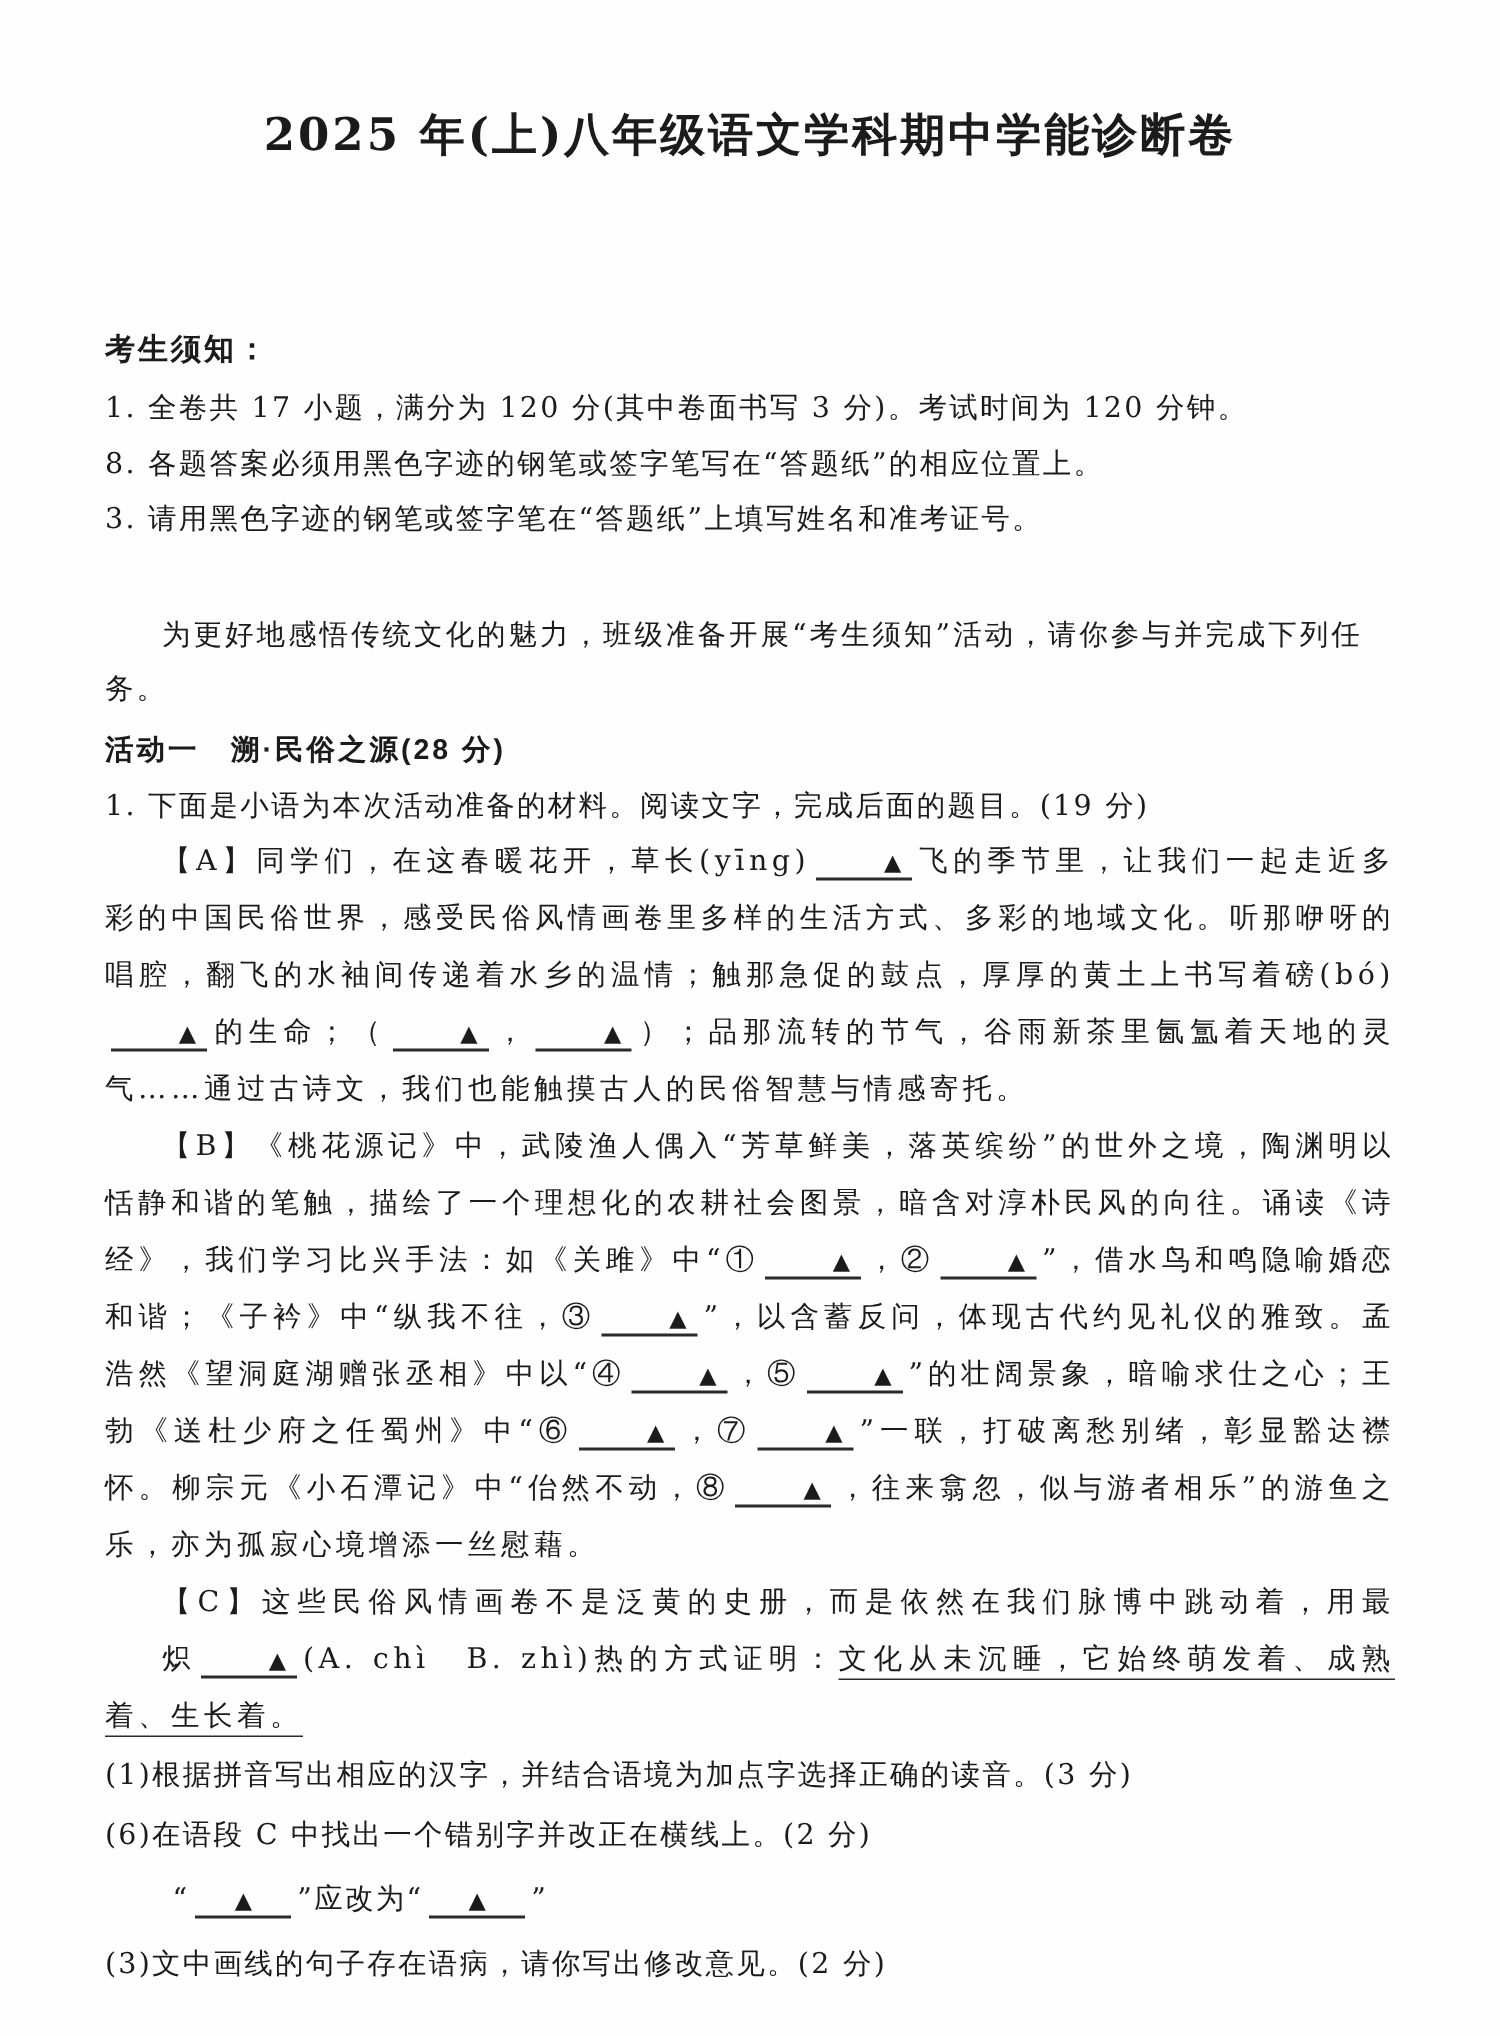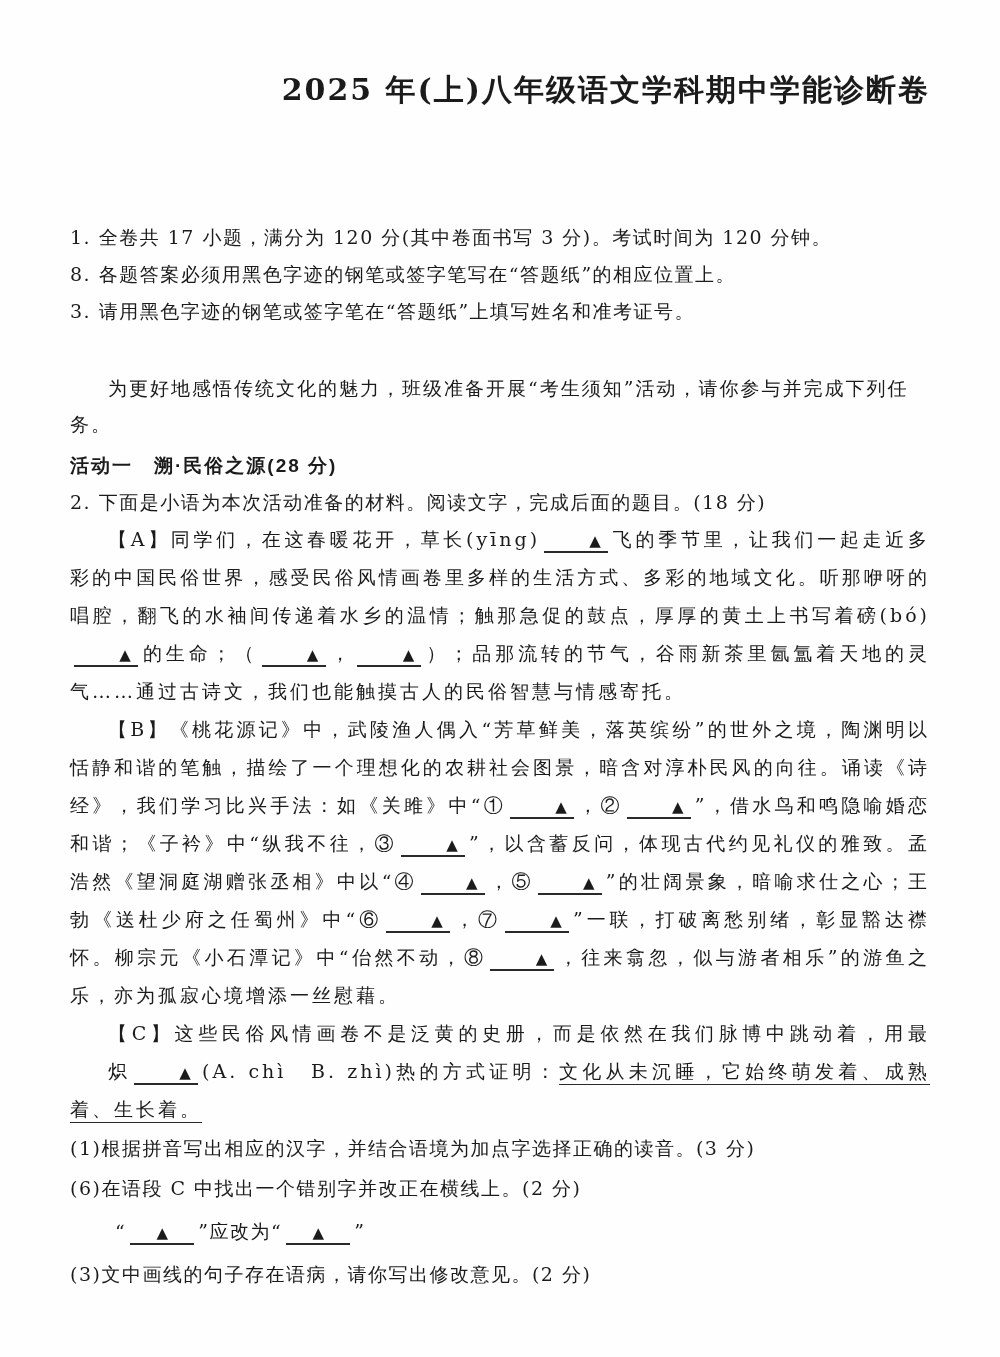--- a/index.html
+++ b/index.html
@@ -3,21 +3,21 @@
 <meta charset="utf-8">
 <style>
   html,body{margin:0;padding:0;background:#ffffff;}
   .page{
     width:1000px;min-height:1357px;box-sizing:border-box;
     padding:62px 70px 26px;background:#fefefe;color:#1b1b1b;
     font-family:"DejaVu Serif","Liberation Serif",serif;
     font-size:19px;display:flex;flex-direction:column;
   }
   .title{
-    font-size:30px;font-weight:bold;text-align:right;
+    font-size:30px;font-weight:bold;text-align:center;
     letter-spacing:2px;margin:8px 0 0 0;
   }
   .notice{margin-top:108px;}
   .notice-heading{font-weight:bold;font-size:20px;letter-spacing:2px;margin-bottom:8px;}
   .notice-item{line-height:37px;letter-spacing:1.5px;}
   .intro{margin:40px 0 0 0;text-indent:2em;letter-spacing:2px;line-height:36px;}
   .activity-heading{
     margin-top:6px;font-weight:bold;font-size:19px;letter-spacing:2px;line-height:36px;
     font-family:"Liberation Sans","DejaVu Sans",sans-serif;
   }
@@ -43,30 +43,31 @@
   .gap{display:inline-block;height:1px;}
 </style>
 </head>
 <body>
 
 <div class="page">
 
   <h1 class="title">2025 年(上)八年级语文学科期中学能诊断卷</h1>
 
   <div class="notice">
+    <div class="notice-heading">考生须知：</div>
     <div class="notice-item">1. 全卷共 17 小题，满分为 120 分(其中卷面书写 3 分)。考试时间为 120 分钟。</div>
     <div class="notice-item">8. 各题答案必须用黑色字迹的钢笔或签字笔写在“答题纸”的相应位置上。</div>
     <div class="notice-item">3. 请用黑色字迹的钢笔或签字笔在“答题纸”上填写姓名和准考证号。</div>
   </div>
 
   <p class="intro">为更好地感悟传统文化的魅力，班级准备开展“考生须知”活动，请你参与并完成下列任务。</p>
 
   <div class="activity-heading">活动一　溯·民俗之源(28 分)</div>
 
-  <p class="stem">2. 下面是小语为本次活动准备的材料。阅读文字，完成后面的题目。(18 分)</p>
+  <p class="stem">1. 下面是小语为本次活动准备的材料。阅读文字，完成后面的题目。(19 分)</p>
 
   <p class="para">【A】同学们，在这春暖花开，草长(yīng)<span class="blank">▲</span>飞的季节里，让我们一起走近多彩的中国民俗世界，感受民俗风情画卷里多样的生活方式、多彩的地域文化。听那咿呀的唱腔，翻飞的水袖间传递着水乡的温情；触那急促的鼓点，厚厚的黄土上书写着磅(bó)<span class="blank">▲</span>的生命；（<span class="blank">▲</span>，<span class="blank">▲</span>）；品那流转的节气，谷雨新茶里氤氲着天地的灵气……通过古诗文，我们也能触摸古人的民俗智慧与情感寄托。</p>
   <p class="para">【B】《桃花源记》中，武陵渔人偶入“芳草鲜美，落英缤纷”的世外之境，陶渊明以恬静和谐的笔触，描绘了一个理想化的农耕社会图景，暗含对淳朴民风的向往。诵读《诗经》，我们学习比兴手法：如《关雎》中“①<span class="blank">▲</span>，②<span class="blank">▲</span>”，借水鸟和鸣隐喻婚恋和谐；《子衿》中“纵我不往，③<span class="blank">▲</span>”，以含蓄反问，体现古代约见礼仪的雅致。孟浩然《望洞庭湖赠张丞相》中以“④<span class="blank">▲</span>，⑤<span class="blank">▲</span>”的壮阔景象，暗喻求仕之心；王勃《送杜少府之任蜀州》中“⑥<span class="blank">▲</span>，⑦<span class="blank">▲</span>”一联，打破离愁别绪，彰显豁达襟怀。柳宗元《小石潭记》中“佁然不动，⑧<span class="blank">▲</span>，往来翕忽，似与游者相乐”的游鱼之乐，亦为孤寂心境增添一丝慰藉。</p>
   <p class="para">【C】这些民俗风情画卷不是泛黄的史册，而是依然在我们脉博中跳动着，用最<span class="dotchar">炽</span><span class="blank">▲</span>(A. chì　B. zhì)热的方式证明：<span class="uline">文化从未沉睡，它始终萌发着、成熟着、生长着。</span></p>
 
   <p class="qline">(1)根据拼音写出相应的汉字，并结合语境为加点字选择正确的读音。(3 分)</p>
 
   <p class="qline">(6)在语段 C 中找出一个错别字并改正在横线上。(2 分)</p>
   <p class="answer-row">“<span class="blank">▲</span>”应改为“<span class="blank">▲</span>”</p>
 

